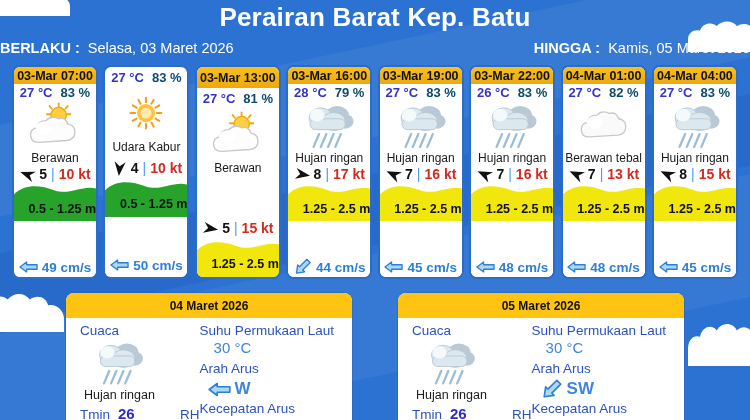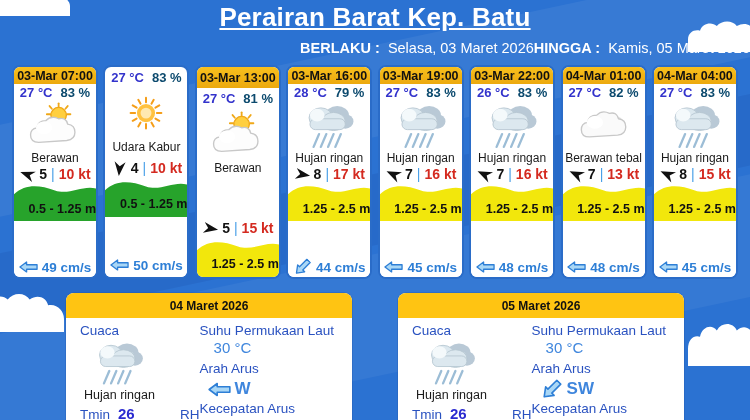--- a/index.html
+++ b/index.html
@@ -14,22 +14,22 @@
   .stripe2 { width:1100px; height:120px; background:rgba(255,255,255,0.05); transform:rotate(-12deg); left:-150px; top:250px; }
   .stripe3 { width:1100px; height:70px; background:rgba(0,20,80,0.07); transform:rotate(-12deg); left:-60px; top:150px; }
   .cloud { position:absolute; pointer-events:none; }
   .cloud svg { display:block; width:100%; height:100%; }
   .cloud-tl { left:-18px; top:-14px; width:88px; height:30px; }
   .cloud-tr { left:688px; top:20px; width:80px; height:32px; }
   .cloud-ml { left:-24px; top:292px; width:88px; height:40px; }
   .cloud-mr { left:688px; top:322px; width:80px; height:44px; }
 
   .header { position:relative; text-align:center; padding-top:2px; z-index:2; }
-  .page-title { color:#fff; font-size:26px; font-weight:bold; letter-spacing:0.2px;text-decoration:underline; }
-  .validity { display:flex; justify-content:flex-end; margin-top:7px; color:#fff; font-size:14.5px; }
+  .page-title { color:#fff; font-size:26px; font-weight:bold; letter-spacing:0.2px; }
+  .validity { display:flex; justify-content:space-between; margin-top:7px; color:#fff; font-size:14.5px; }
   .validity b { font-weight:bold; margin-right:4px; }
 
   .hourly-row { position:relative; z-index:2; display:flex; justify-content:space-between; padding:0 12px; margin-top:9px; }
   .hcard {
     width:86px; height:214px; background:#fff; border:2px solid #2a6cc8;
     border-radius:8px; overflow:hidden; display:flex; flex-direction:column;
   }
   .hcard-header {
     height:21px; background:linear-gradient(#f8c01d,#eca90e);
     display:flex; align-items:center; justify-content:center;

